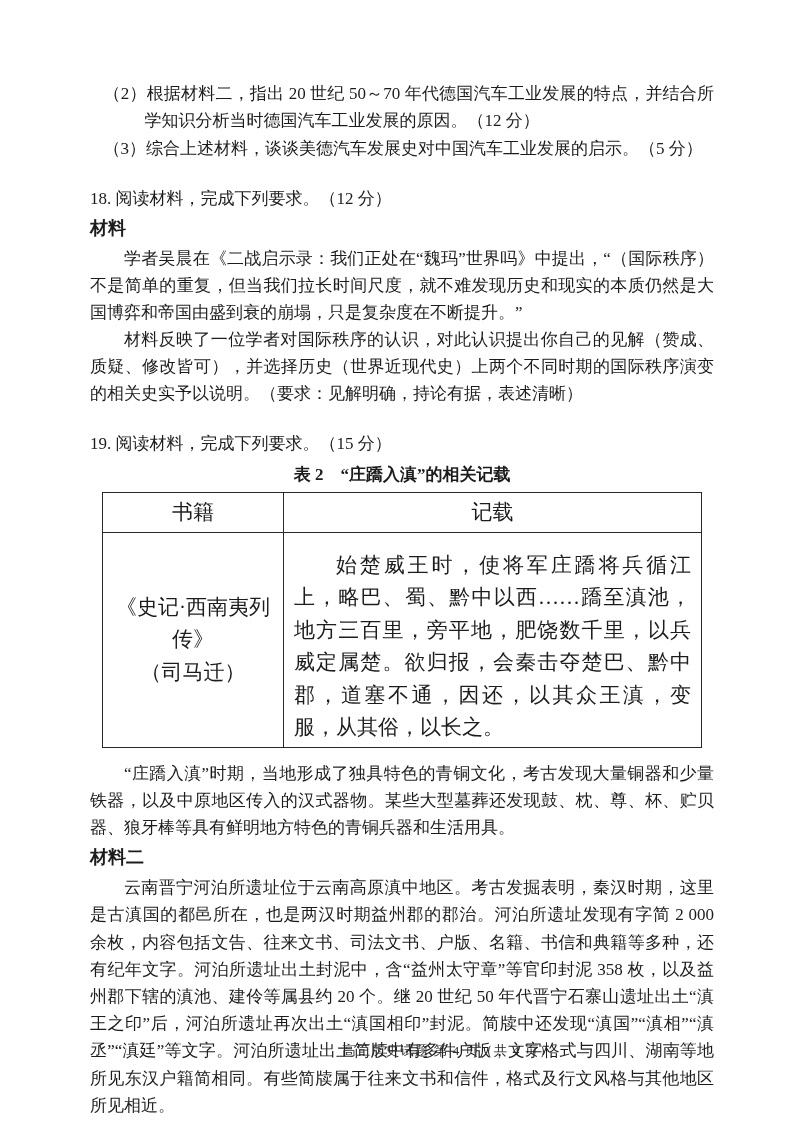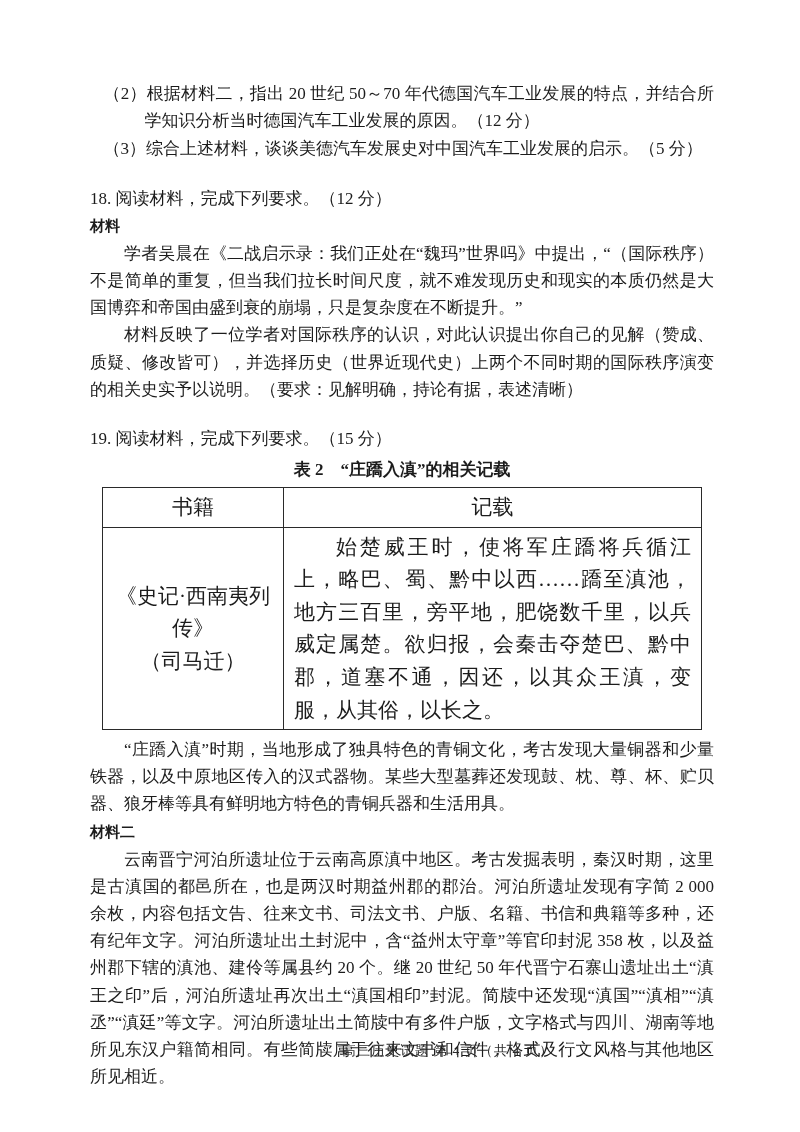--- a/index.html
+++ b/index.html
@@ -28,21 +28,21 @@
     padding-left: 2.4em;
     text-indent: -2.4em;
     margin: 0 0 1px 0.8em;
   }
   .q-heading {
     margin: 22px 0 2px 0;
   }
   .material-label {
     font-weight: bold;
     font-family: "Liberation Sans", "DejaVu Sans", sans-serif;
-    font-size: 15px;
+    font-size: 18px;
     margin: 2px 0;
   }
   .para {
     text-indent: 2em;
     margin: 0;
   }
   .attribution {
     text-align: right;
     margin: 0;
   }
@@ -74,20 +74,21 @@
     text-align: center;
     width: 160px;
     margin-left: 36px;
   }
   td.record-cell {
     text-align: justify;
   }
   td.record-cell .rec-text {
     display: block;
     text-indent: 2em;
+    margin-top: 13px;
   }
   .footer {
     position: absolute;
     top: 1042px;
     left: 0;
     width: 800px;
     text-align: center;
     font-size: 13.5px;
     color: #2a2a2a;
     letter-spacing: 1px;
@@ -129,21 +130,21 @@
             <span>《史记·西南夷列传》</span><br>
             <span>（司马迁）</span>
           </td>
           <td class="record-cell">
             <span class="rec-text">始楚威王时，使将军庄蹻将兵循江上，略巴、蜀、黔中以西……蹻至滇池，地方三百里，旁平地，肥饶数千里，以兵威定属楚。欲归报，会秦击夺楚巴、黔中郡，道塞不通，因还，以其众王滇，变服，从其俗，以长之。</span>
           </td>
         </tr>
       </tbody>
     </table>
 
-    <p class="para" style="margin-top:6px;">“庄蹻入滇”时期，当地形成了独具特色的青铜文化，考古发现大量铜器和少量铁器，以及中原地区传入的汉式器物。某些大型墓葬还发现鼓、枕、尊、杯、贮贝器、狼牙棒等具有鲜明地方特色的青铜兵器和生活用具。</p>
+    <p class="para" style="margin-top:12px;">“庄蹻入滇”时期，当地形成了独具特色的青铜文化，考古发现大量铜器和少量铁器，以及中原地区传入的汉式器物。某些大型墓葬还发现鼓、枕、尊、杯、贮贝器、狼牙棒等具有鲜明地方特色的青铜兵器和生活用具。</p>
 
     <p class="material-label">材料二</p>
     <p class="para">云南晋宁河泊所遗址位于云南高原滇中地区。考古发掘表明，秦汉时期，这里是古滇国的都邑所在，也是两汉时期益州郡的郡治。河泊所遗址发现有字简 2 000 余枚，内容包括文告、往来文书、司法文书、户版、名籍、书信和典籍等多种，还有纪年文字。河泊所遗址出土封泥中，含“益州太守章”等官印封泥 358 枚，以及益州郡下辖的滇池、建伶等属县约 20 个。继 20 世纪 50 年代晋宁石寨山遗址出土“滇王之印”后，河泊所遗址再次出土“滇国相印”封泥。简牍中还发现“滇国”“滇相”“滇丞”“滇廷”等文字。河泊所遗址出土简牍中有多件户版，文字格式与四川、湖南等地所见东汉户籍简相同。有些简牍属于往来文书和信件，格式及行文风格与其他地区所见相近。</p>
 
   </div>
 
 </div>
 
 <div class="footer">高三历史试题 第 4 页（共 4 页）</div>
 

